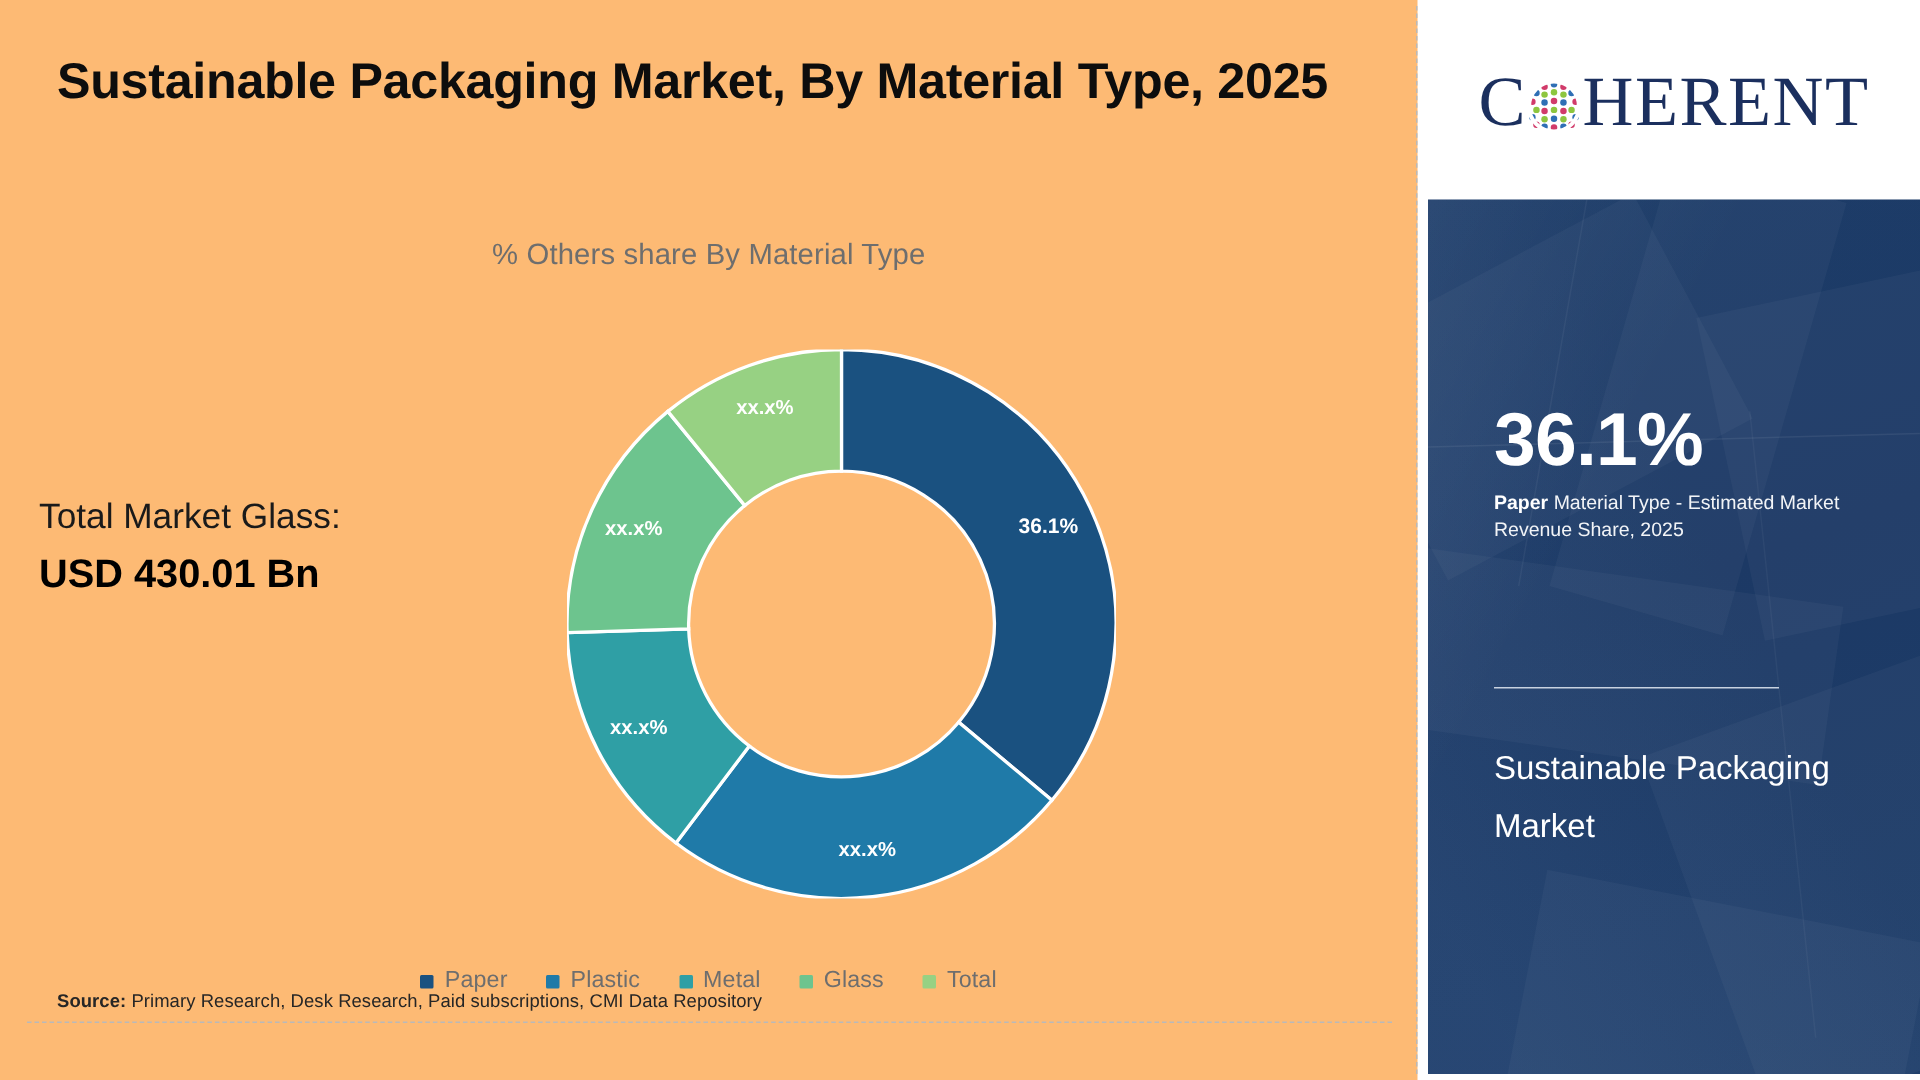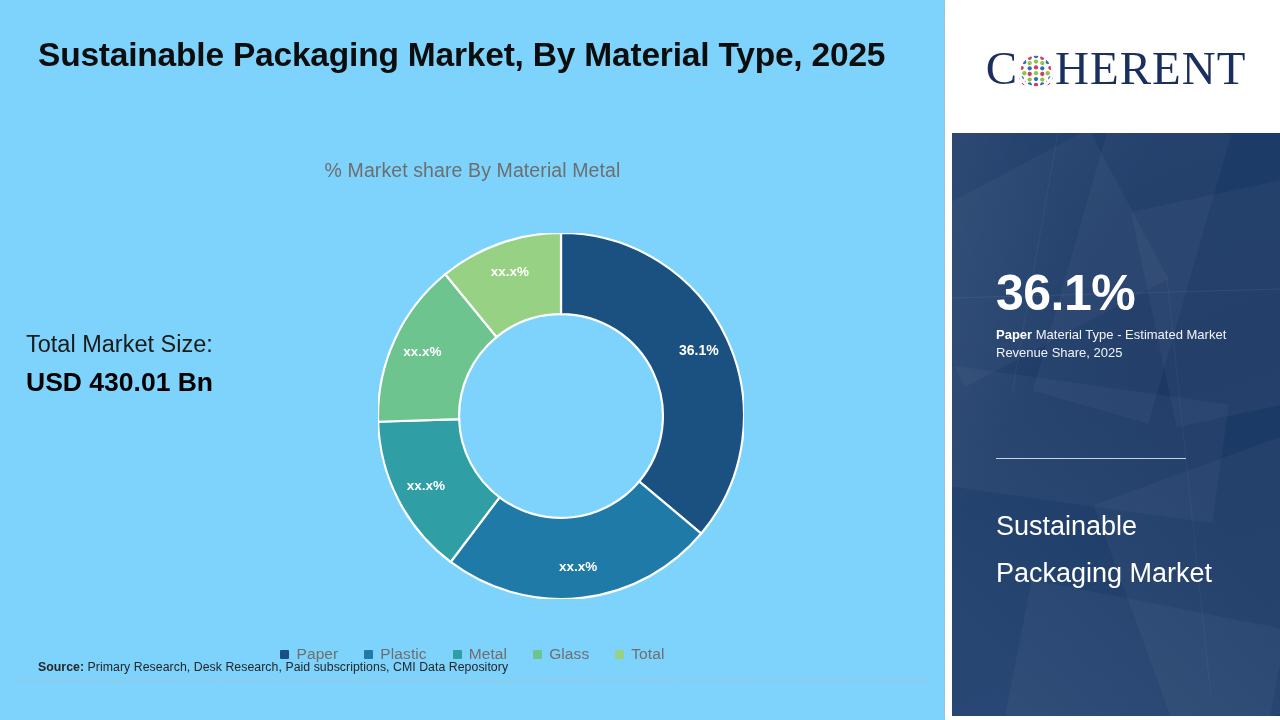--- a/index.html
+++ b/index.html
@@ -8,21 +8,21 @@
     background:#ffffff;
     font-family:"Liberation Sans", sans-serif;
     overflow:hidden;
     position:relative;
   }
   #root{position:relative;width:1280px;height:720px;}
 
   
   .left-panel{
     position:absolute;left:0;top:0;width:945px;height:720px;
-    background:#7dd3fc;
+    background:#fdba74;
     box-sizing:border-box;
   }
   .v-divider{
     position:absolute;left:944px;top:4px;width:0;height:712px;
     border-left:1.4px dashed #b9b9b9;
   }
   .h-divider{
     position:absolute;left:18px;top:681px;width:910px;height:0;
     border-top:1.4px dashed #b9b9b9;
   }
@@ -141,36 +141,36 @@
     position:absolute;left:44px;top:193px;width:250px;
     font-size:13px;color:#f2f4f7;line-height:1.38;
   }
   .stat-desc b{font-weight:bold;color:#ffffff;}
   .stat-rule{
     position:absolute;left:44px;top:325px;width:190px;height:0;
     border-top:1.3px solid #c8d2e0;
   }
   .market-name{
     position:absolute;left:44px;top:360px;width:230px;
-    font-size:27px;color:#ffffff;line-height:1.75;font-weight:normal;margin-top:10px;
+    font-size:22px;color:#ffffff;line-height:1.75;font-weight:normal;
   }
 </style>
 </head>
 <body>
 
 <div id="root">
 
   <div class="left-panel">
 
     <div class="page-title">Sustainable Packaging Market, By Material Type, 2025</div>
 
-    <div class="chart-subtitle">% Market share By Material Metal</div>
+    <div class="chart-subtitle">% Others share By Material Type</div>
 
     <div class="total-block">
-      <div class="total-label">Total Market Size:</div>
+      <div class="total-label">Total Market Glass:</div>
       <div class="total-value">USD 430.01 Bn</div>
     </div>
 
     <div class="donut-wrap">
       <svg viewBox="0 0 366 366" id="donut-svg">
           <path d="M 183 0 A 183 183 0 0 1 323.268220246111 300.53223553131494 L 261.1293986770838 248.46545519094244 A 101.93100000000001 101.93100000000001 0 0 0 183 81.06899999999999 Z" fill="#1a5180" stroke="#ffffff" stroke-width="2.2"></path>
           <text x="320.9119476791727" y="118.63198497681071" class="slice-label big">36.1%</text>
           <path d="M 323.268220246111 300.53223553131494 A 183 183 0 0 1 72.66389387090847 328.99638243555853 L 121.542788886096 264.3199850166061 A 101.93100000000001 101.93100000000001 0 0 0 261.1293986770838 248.46545519094244 Z" fill="#1f7aa8" stroke="#ffffff" stroke-width="2.2"></path>
           <text x="200.17603981102997" y="334.22146119879386" class="slice-label">xx.x%</text>
           <path d="M 72.66389387090847 328.99638243555853 A 183 183 0 0 1 0.0902994530711112 188.74816891129745 L 81.1192967953606 186.20173008359268 A 101.93100000000001 101.93100000000001 0 0 0 121.542788886096 264.3199850166061 Z" fill="#2f9fa5" stroke="#ffffff" stroke-width="2.2"></path>

